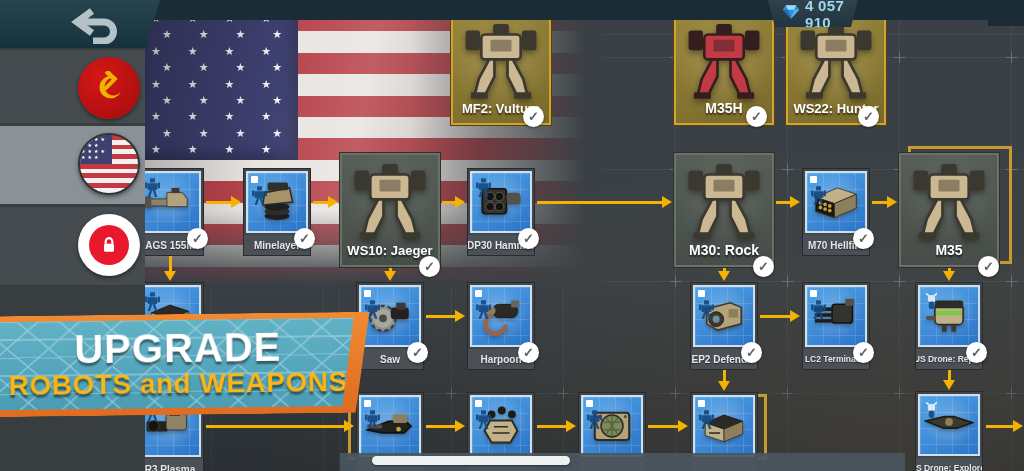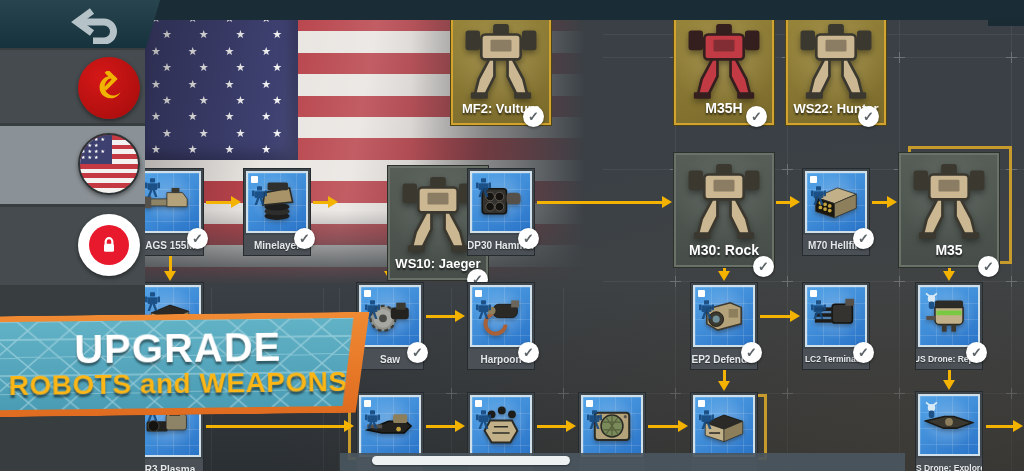--- a/index.html
+++ b/index.html
@@ -252,21 +252,21 @@
               <ellipse cx="32" cy="44" rx="16" ry="5" fill="#2d2d2b"></ellipse>
               <ellipse cx="32" cy="38" rx="16" ry="5" fill="#1e1e1e"></ellipse>
               <path d="M16 20 L48 14 L52 32 L14 36 Z" fill="#a89368" stroke="#2b2b26" stroke-width="2"></path>
               <rect x="20" y="7" width="26" height="10" rx="2" fill="#2f2f2d"></rect>
             </svg>
           </div>
         </div>
         <div class="tlabel">Minelayer</div>
         <div class="tcheck">✓</div>
       </div>
-      <div class="tile t-dark" style="left: 340px; top: 166px; margin-left: 48px;">
+      <div class="tile t-dark" style="left: 340px; top: 153px;">
         <div class="bigsvg"><svg viewBox="0 0 64 64" width="100%" height="100%">
 <rect x="26" y="3" width="12" height="9" rx="2" fill="#3b382f"></rect>
 <rect x="17" y="11" width="30" height="19" rx="3" fill="#cbb791" stroke="#3b382f" stroke-width="2"></rect>
 <rect x="5" y="8" width="11" height="15" rx="2" fill="#3b382f"></rect>
 <rect x="48" y="8" width="11" height="15" rx="2" fill="#3b382f"></rect>
 <rect x="24" y="15" width="16" height="9" rx="1" fill="#3b382f" opacity=".45"></rect>
 <path d="M23 30 L15 45 L12 57 L20 57 L27 43 L27 30 Z" fill="#cbb791" stroke="#3b382f" stroke-width="2"></path>
 <path d="M41 30 L49 45 L52 57 L44 57 L37 43 L37 30 Z" fill="#cbb791" stroke="#3b382f" stroke-width="2"></path>
 <rect x="9" y="55" width="13" height="5" rx="1" fill="#3b382f"></rect>
 <rect x="42" y="55" width="13" height="5" rx="1" fill="#3b382f"></rect>
@@ -696,20 +696,31 @@
   <div class="topstrip2"></div>
   <div class="backpanel">
     <div class="backbtn">
       <svg width="66" height="40" viewBox="0 0 66 40">
         <path d="M30 7 L15 18 L30 29" fill="none" stroke="#b5c3c9" stroke-width="7" stroke-linejoin="miter"></path>
         <path d="M17 18 H42 a9.5 9.5 0 0 1 0 19 H31" fill="none" stroke="#b5c3c9" stroke-width="7"></path>
       </svg>
     </div>
   </div>
 
+  <div class="cur cur-gem">
+    <span>
+      <svg width="18" height="16" viewBox="0 0 24 20">
+        <polygon points="5,1 19,1 23,7 12,19 1,7" fill="#2f8fd8"></polygon>
+        <polygon points="5,1 19,1 16,7 8,7" fill="#9fd8ff"></polygon>
+        <polygon points="1,7 8,7 12,19" fill="#1f6cb0"></polygon>
+        <polygon points="23,7 16,7 12,19" fill="#53b4f0"></polygon>
+      </svg>
+    </span>
+    <span class="val" style="color:#9bd8f2">4 057 910</span>
+  </div>
 
 <div class="grid-cross" style="left: 334px; top: 52px;"></div>
     <div class="grid-cross" style="left: 334px; top: 164px;"></div>
     <div class="grid-cross" style="left: 334px; top: 276px;"></div>
     <div class="grid-cross" style="left: 334px; top: 388px;"></div>
     <div class="grid-cross" style="left: 446px; top: 52px;"></div>
     <div class="grid-cross" style="left: 446px; top: 164px;"></div>
     <div class="grid-cross" style="left: 446px; top: 276px;"></div>
     <div class="grid-cross" style="left: 446px; top: 388px;"></div>
     <div class="grid-cross" style="left: 558px; top: 52px;"></div>

